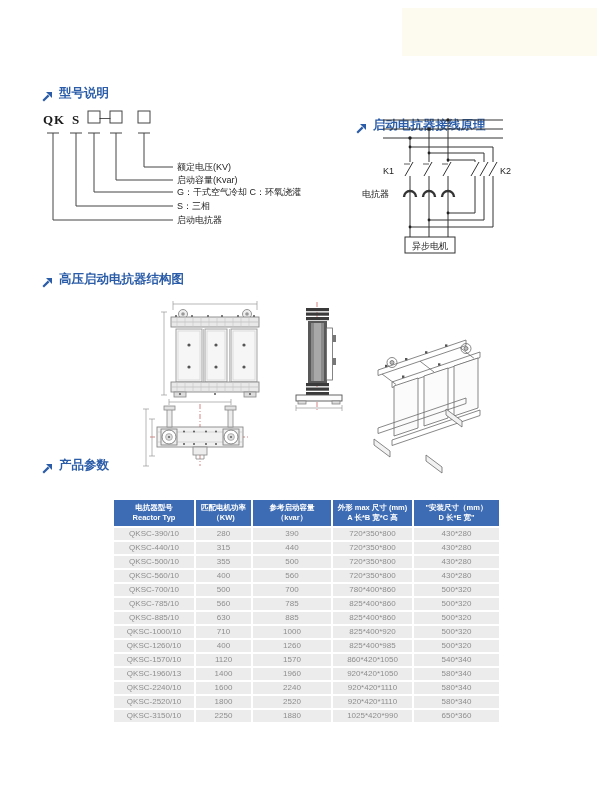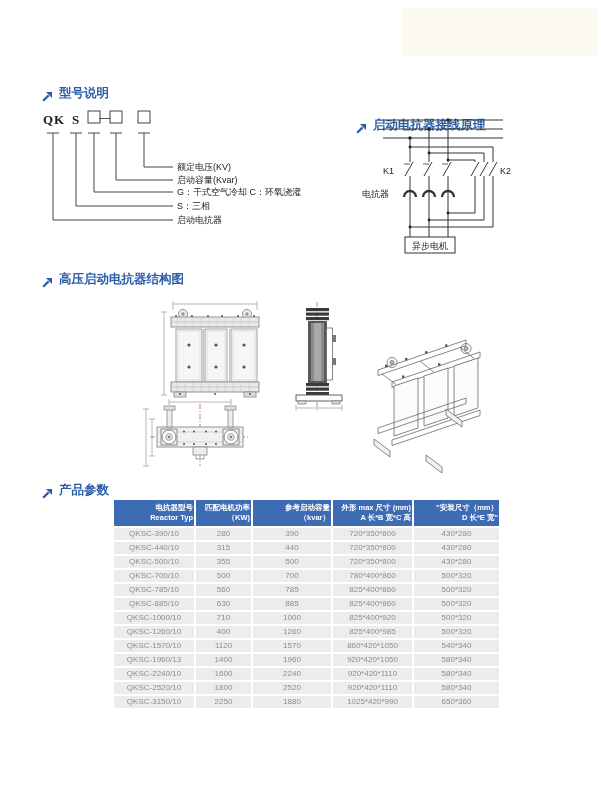--- a/index.html
+++ b/index.html
@@ -8,40 +8,40 @@
     font-family:"Liberation Sans", sans-serif;
     position:relative;overflow:hidden;
   }
   .page{position:absolute;left:0;top:0;width:601px;height:809px;}
   .watermark{position:absolute;left:402px;top:8px;width:195px;height:48px;background:#fdfaf0;}
   .sec-header{position:absolute;display:flex;align-items:flex-end;gap:6px;color:#2a5ca8;font-weight:bold;font-size:12.5px;}
   .sec-header svg{display:block;}
   #hdr-model{left:42px;top:85px;}
   #hdr-wiring{left:356px;top:77px;margin-top:40px;}
   #hdr-structure{left:42px;top:271px;}
-  #hdr-params{left:42px;top:482px;}
+  #hdr-params{left:42px;top:457px;}
   .dwg{position:absolute;}
   #svg-model{left:38px;top:104px;}
   #svg-wiring{left:350px;top:100px;}
   #svg-structure{left:130px;top:298px;}
   .code-letter{font-family:"Liberation Serif", serif;font-weight:600;font-size:13px;fill:#1a1a1a;letter-spacing:1px;}
   .lead-line{stroke:#444;stroke-width:1;fill:none;}
   .model-label{font-size:9px;fill:#222;}
   .wire{stroke:#333;stroke-width:1;fill:none;}
   .wire-label{font-size:9px;fill:#222;}
   .junction{fill:#222;}
   .dim{stroke:#9a9a9a;stroke-width:0.7;fill:none;}
   .centerline{stroke:#c0504d;stroke-width:0.7;fill:none;stroke-dasharray:5 2 1 2;}
   table.params{
     position:absolute;left:112px;top:498px;width:389px;
     border-collapse:separate;border-spacing:2px;table-layout:fixed;
   }
   table.params th{
     background:#3d6cb5;color:#ffffff;font-weight:bold;font-size:7.5px;
-    line-height:1.3;padding:3px 1px;text-align:right;vertical-align:middle;
+    line-height:1.3;padding:3px 1px;text-align:center;vertical-align:middle;
   }
   table.params td{
     background:#ececec;color:#8e8e8e;font-size:8px;text-align:center;
     height:12px;padding:0 1px;white-space:nowrap;overflow:hidden;
   }
 </style>
 </head>
 <body>
 
 <div class="page">
@@ -355,20 +355,27 @@
           <td>430*280</td>
         </tr>
         <tr>
           <td>QKSC-500/10</td>
           <td>355</td>
           <td>500</td>
           <td>720*350*800</td>
           <td>430*280</td>
         </tr>
         <tr>
+          <td>QKSC-560/10</td>
+          <td>400</td>
+          <td>560</td>
+          <td>720*350*800</td>
+          <td>430*280</td>
+        </tr>
+        <tr>
           <td>QKSC-700/10</td>
           <td>500</td>
           <td>700</td>
           <td>780*400*860</td>
           <td>500*320</td>
         </tr>
         <tr>
           <td>QKSC-785/10</td>
           <td>560</td>
           <td>785</td>

